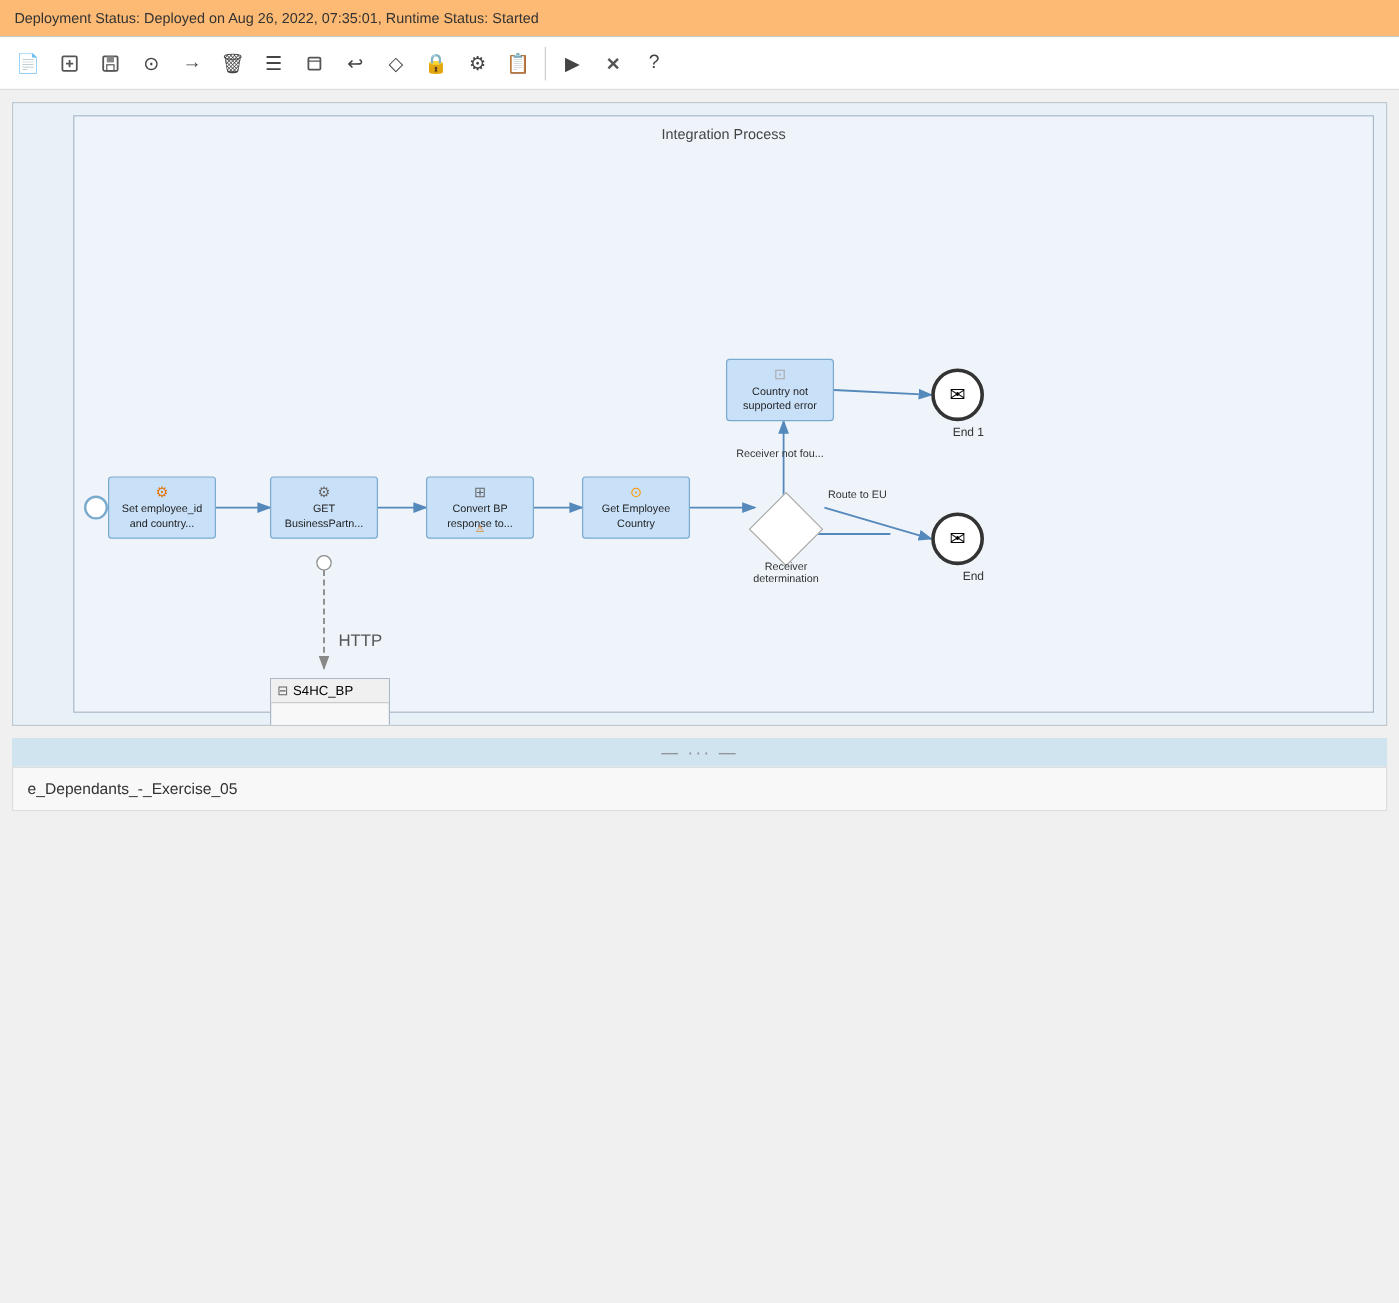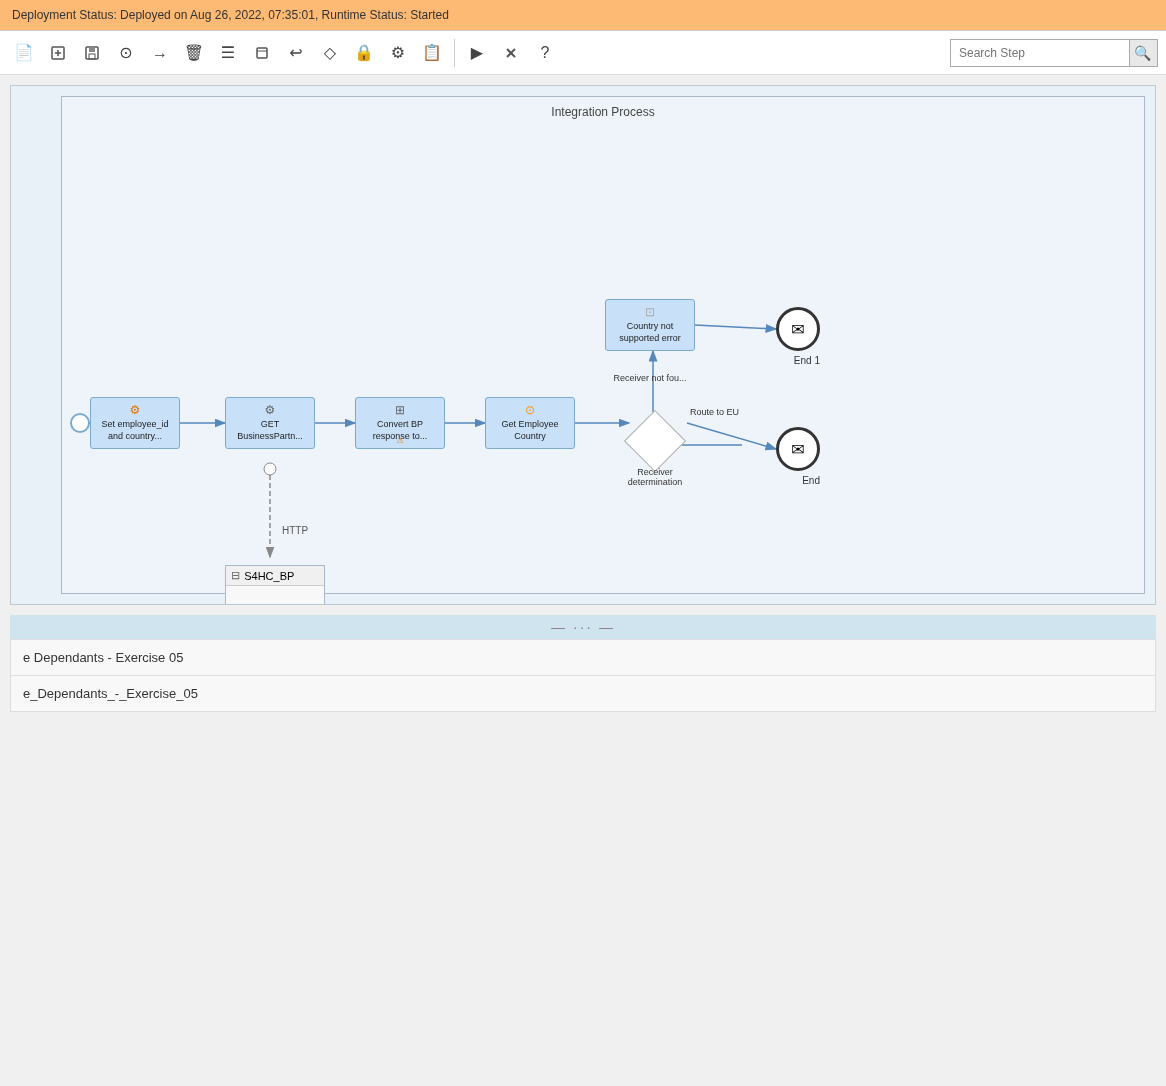--- a/index.html
+++ b/index.html
@@ -176,21 +176,21 @@
       padding: 10px 12px;
       border-bottom: 1px solid #e0e0e0;
       font-size: 13px;
       color: #333;
     }
     .bottom-row:last-child { border-bottom: none; }
 
     
     .http-label {
       position: absolute;
-      font-size: 10px;
+      font-size: 14px;
       color: #555;
     }
   </style>
 </head>
 <body>
 
 <div id="status-bar">
   <span>Deployment Status: Deployed on Aug 26, 2022, 07:35:01, Runtime Status: Started</span>
 </div>
 
@@ -230,24 +230,20 @@
 
   <button class="toolbar-btn" title="Play">▶</button>
   <button class="toolbar-btn" title="Stop">
     <svg width="14" height="14" viewBox="0 0 14 14">
         <line x1="3" y1="3" x2="11" y2="11" stroke="#555" stroke-width="2"></line>
         <line x1="11" y1="3" x2="3" y2="11" stroke="#555" stroke-width="2"></line>
       </svg>
   </button>
   <button class="toolbar-btn" title="Help">?</button>
 
-  <div id="search-area">
-    <input id="search-input" type="text" placeholder="Search Step" style="">
-    <button id="search-btn">🔍</button>
-  </div>
 </div>
 
 <div id="canvas-container">
   <div id="integration-process-box">
     <span class="ip-label">Integration Process</span>
 
     <svg id="arrows-svg">
 
       <line x1="10" y1="326" x2="28" y2="326" stroke="#5588bb" stroke-width="1.5" marker-end="url(#arrowhead)"></line>
 
@@ -348,20 +344,17 @@
 
   </div>
 </div>
 
 <div id="divider-bar">
   <span class="divider-dot">— ··· —</span>
 </div>
 
 <div id="bottom-panel">
   <div class="bottom-row">
-    <span>e Dependants - Exercise 05</span>
-  </div>
-  <div class="bottom-row">
     <span>e_Dependants_-_Exercise_05</span>
   </div>
 </div>
 
 <div style="height: 200px; background: #f0f0f0; margin: 10px;"></div>
 
 </body></html>

